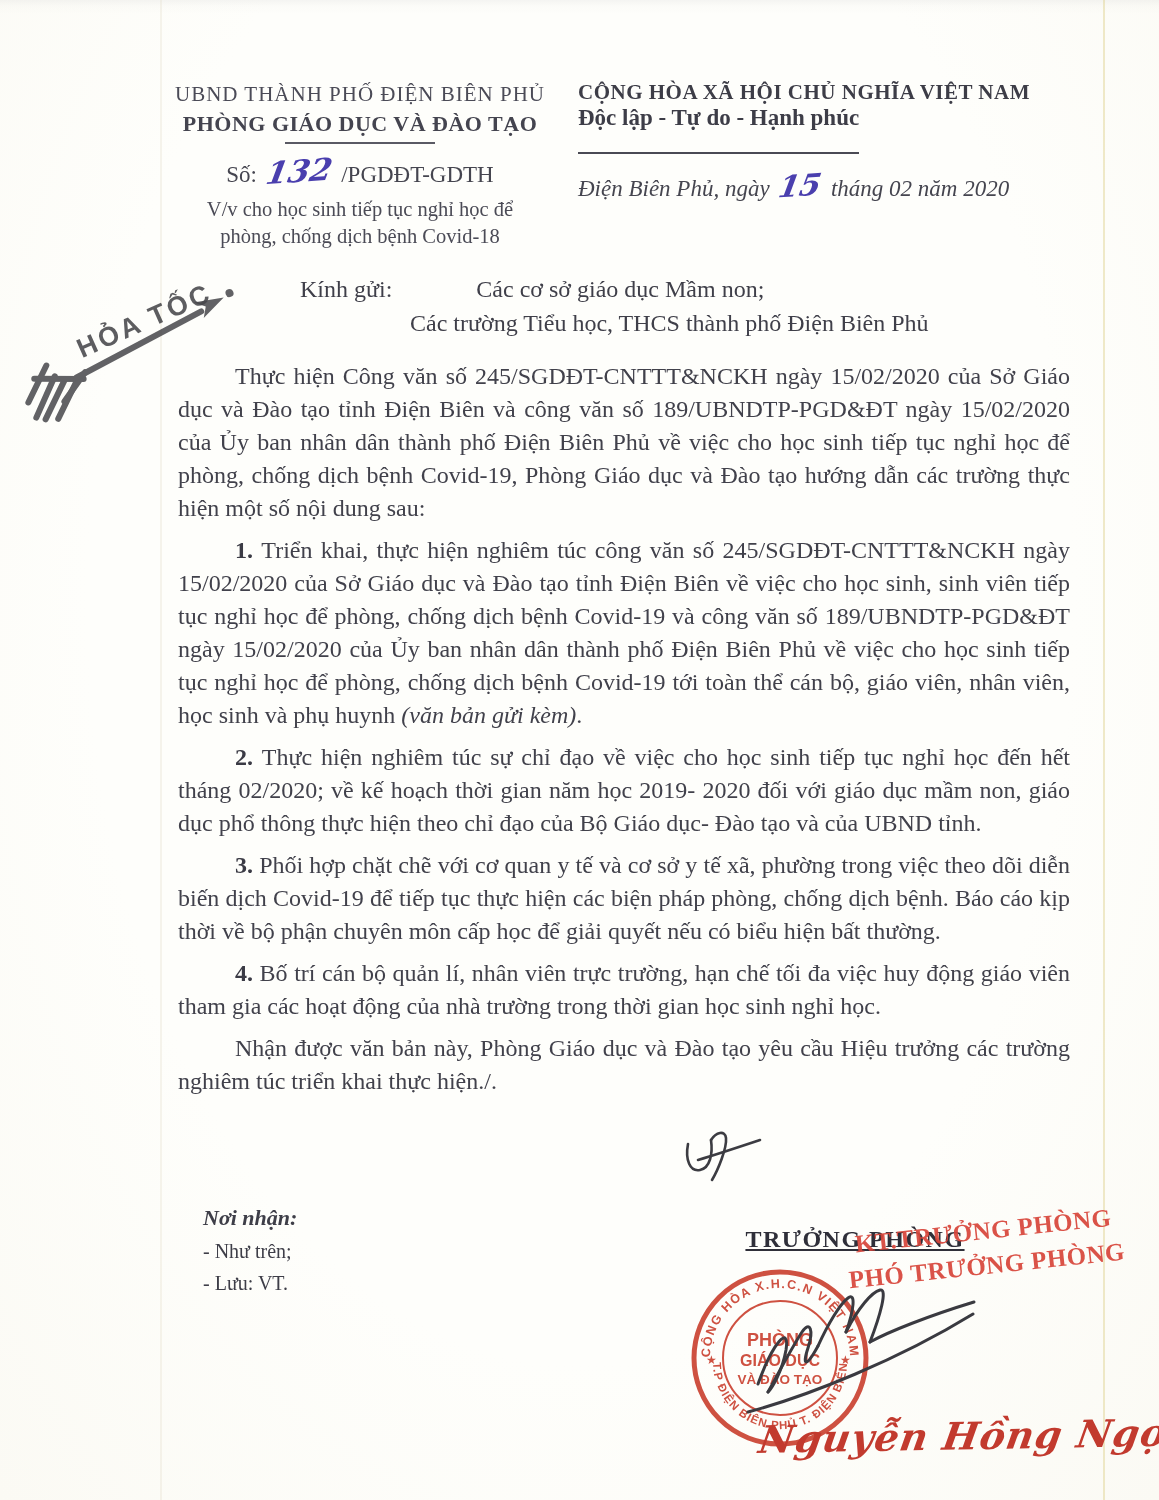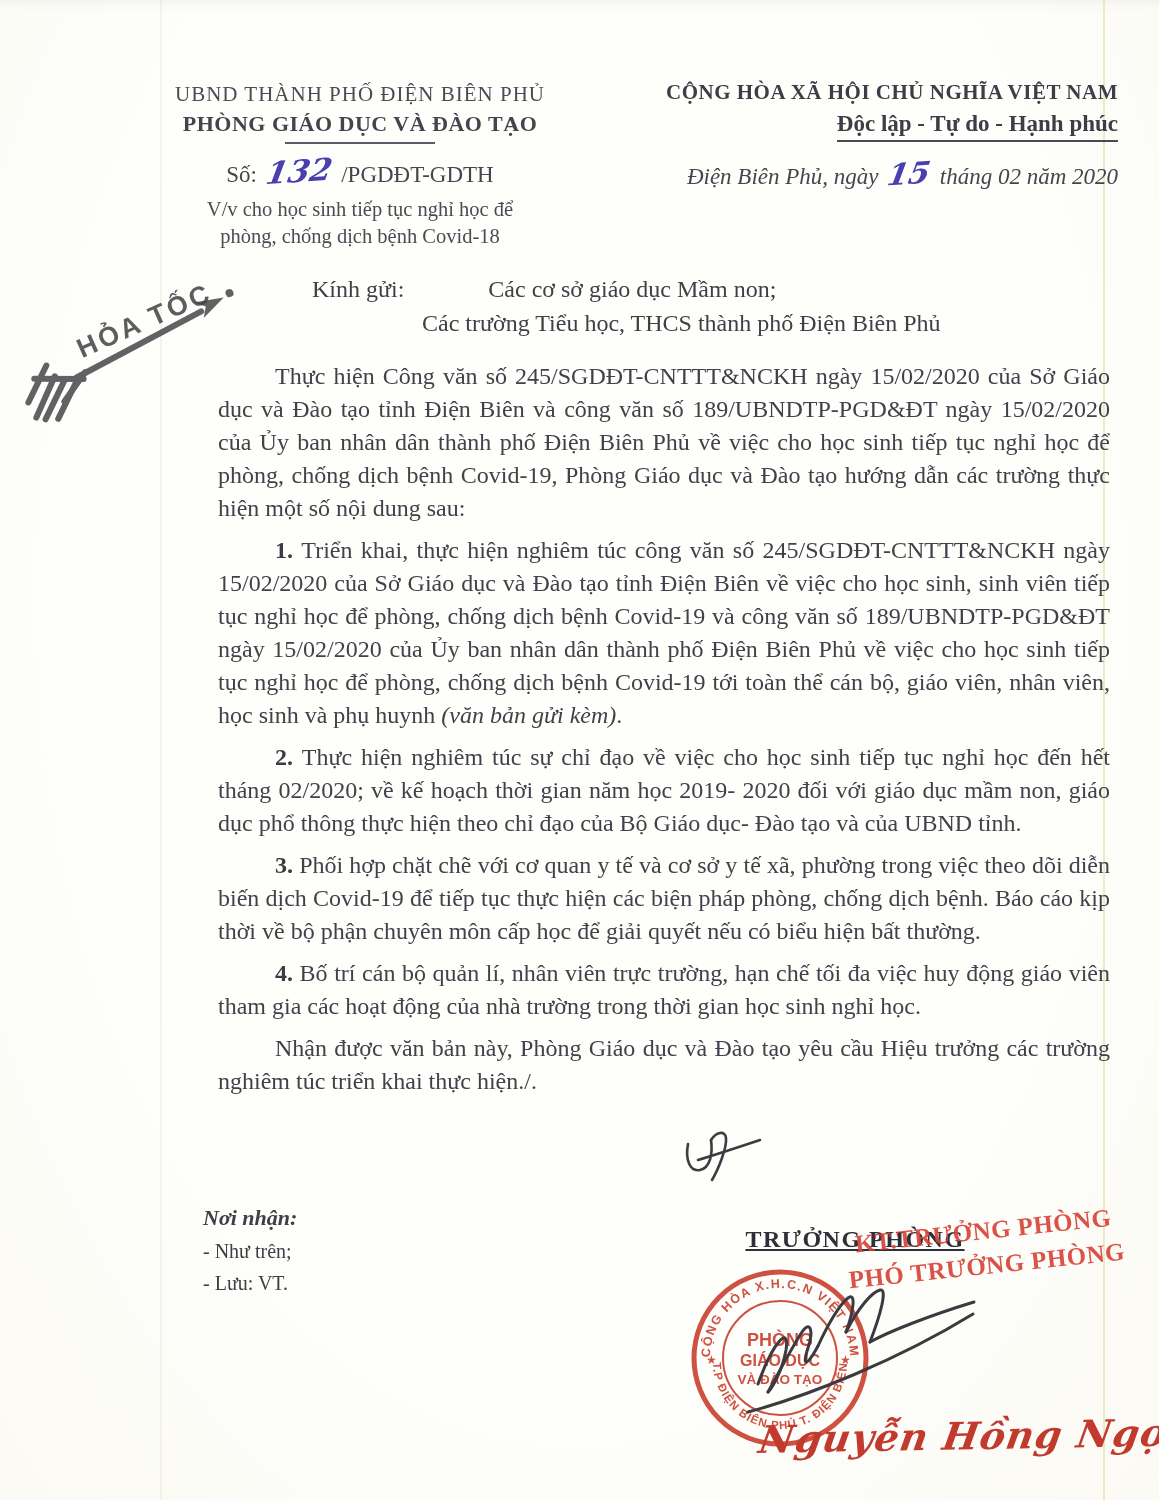--- a/index.html
+++ b/index.html
@@ -23,38 +23,38 @@
   .hdr-left .l2{font-size:22px;font-weight:bold;margin-top:4px;letter-spacing:0.5px;color:#44444f;}
   .hdr-left .rule{width:150px;height:2px;background:#5a5a64;margin:5px auto 0;}
   .so-line{margin-top:18px;font-size:23px;color:#45454f;}
   .hand-blue{
     display:inline-block;color:#4a3fae;font-weight:bold;font-style:italic;
     font-family:"DejaVu Serif", serif;font-size:31px;transform:skewX(-14deg) rotate(-4deg);
     margin:0 4px;line-height:0;
   }
   .vv{font-size:20.5px;color:#4b4b56;margin-top:8px;line-height:27px;}
 
-  .hdr-right{position:absolute;left:598px;top:80px;width:520px;text-align:right;color:#3d3d47;}
+  .hdr-right{position:absolute;left:578px;top:80px;width:520px;text-align:left;color:#3d3d47;}
   .hdr-right .l1{font-size:21px;font-weight:bold;letter-spacing:0.5px;}
-  .hdr-right .l2{display:inline-block;font-size:23px;font-weight:bold;margin-top:6px;
-     padding-bottom:3px;border-bottom:2px solid #4a4a54;}
+  .hdr-right .l2{display:inline-block;font-size:23px;font-weight:bold;margin-top:0;
+     padding-bottom:21px;border-bottom:2px solid #4a4a54;}
   .date-line{margin-top:22px;font-style:italic;font-size:23px;color:#45454f;}
   .date-line .hand-blue{font-size:30px;}
 
   
   .urgent{position:absolute;left:8px;top:283px;width:250px;height:120px;
      transform:rotate(-21deg);opacity:0.88;}
 
   
-  .kinhgui{position:absolute;left:312px;top:276px;width:800px;font-size:24px;color:#3f3f49;}
+  .kinhgui{position:absolute;left:300px;top:276px;width:800px;font-size:24px;color:#3f3f49;}
   .kinhgui .row2{margin-top:7px;margin-left:110px;}
   .kg-label{margin-right:78px;}
 
   
-  .body-wrap{position:absolute;left:178px;top:360px;width:892px;margin-left:40px;}
+  .body-wrap{position:absolute;left:178px;top:360px;width:892px;}
   .body-wrap p{
     margin:0 0 9px 0;font-size:24px;line-height:33px;text-align:justify;
     text-indent:57px;color:#41414b;
   }
   .body-wrap p b{color:#3b3b45;}
 
   
   .noinhan{position:absolute;left:203px;top:1205px;color:#3e3e48;}
   .noinhan .t{font-size:22px;font-weight:bold;font-style:italic;text-align:right;}
   .noinhan .i{font-size:20px;margin-top:9px;}

